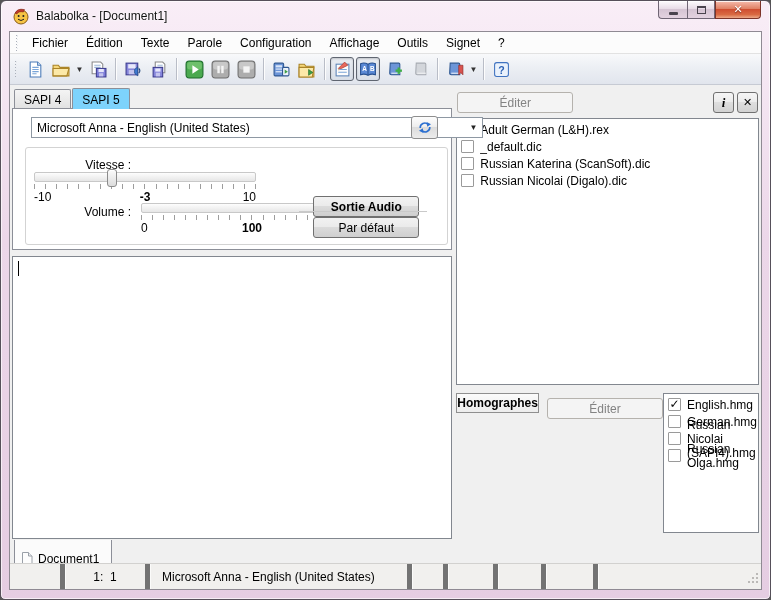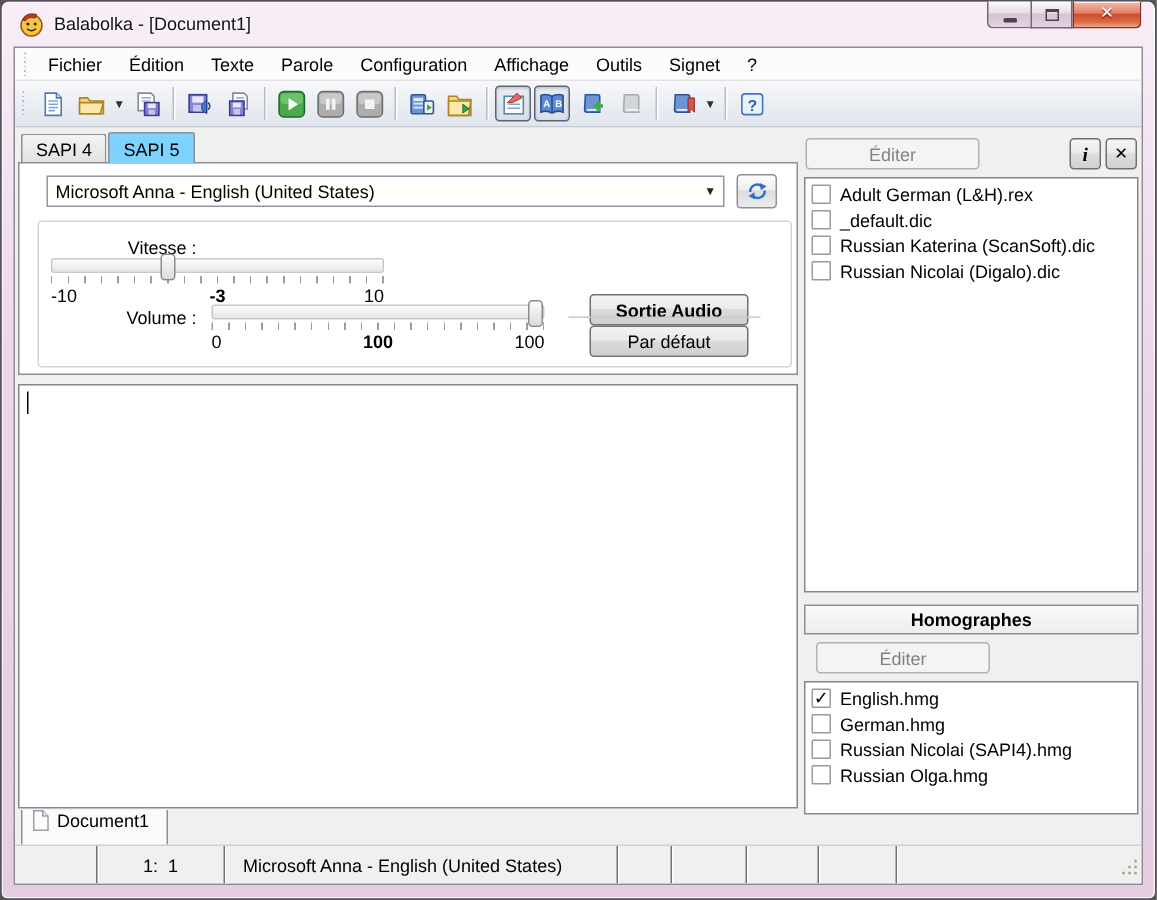--- a/index.html
+++ b/index.html
@@ -94,47 +94,47 @@
   .vb.audio{ top:48px;font-weight:bold; }
   .vb.default{ top:69px; }
   .vb-sep{ position:absolute; left:-14px; right:-8px; top:63px; height:1px; background:#c9c9c9; }
 
   .splitter{ height:6px; }
   .textarea{ flex:1; background:#fff; border:1px solid #82878f; position:relative; cursor:text; }
   .caret{ position:absolute; left:5px; top:4px; width:1px; height:15px; background:#000; animation:blink 1.06s steps(1) infinite; }
   @keyframes blink{ 50%{ opacity:0; } }
 
   .doctabs{ height:24px; display:flex; align-items:flex-start; padding:1px 0 0 2px; }
-  .doctab{ display:flex; gap:5px; height:38px; padding:0 12px 0 6px; background:#fbfbfb;
+  .doctab{ display:flex; align-items:center; gap:5px; height:38px; padding:0 12px 0 6px; background:#fbfbfb;
     border:1px solid #8c8f98; border-top:none; border-radius:0 0 2px 2px; cursor:default; }
 
   
   .dict-panel{ flex:1; display:flex; flex-direction:column; margin-bottom:8px; min-height:0; }
   .dict-header{ display:flex; align-items:center; padding:2px 1px 5px 1px; }
   .btn-editer{ width:116px; height:21px; }
   .sq-btn{ width:21px; height:21px; border:1px solid #707070; border-radius:3px; display:flex; align-items:center; justify-content:center;
     background:linear-gradient(#f5f5f5,#ececec 45%,#dedede 50%,#d2d2d2); }
   .sq-btn.info{ margin-left:auto; font-family:"Liberation Serif", serif; font-style:italic; font-weight:bold; font-size:13px; }
   .sq-btn.close-list{ margin-left:3px; font-size:11px; font-weight:bold; }
 
   .listbox{ flex:1; background:#fff; border:1px solid #82878f; padding:2px 1px; overflow:hidden; }
   .list-item{ display:flex; align-items:center; gap:6px; height:17px; padding-left:3px; cursor:default; }
   .checkbox{ width:13px; height:13px; background:#fff; border:1px solid #9a9a9a; border-radius:1px; flex:0 0 auto;
     display:flex; align-items:center; justify-content:center; }
   .checkbox .check{ font-size:12px; font-weight:bold; line-height:1; margin-top:-1px; }
 
-  .hmg-panel{ height:140px; display:flex; flex-direction:column; margin-bottom:20px; }
+  .hmg-panel{ height:140px; display:flex; flex-direction:row; margin-bottom:30px; }
   .hmg-title{ height:20px; border:1px solid #8f8f8f; background:linear-gradient(#fbfbfb,#ededed);
     display:flex; align-items:center; justify-content:center; font-weight:bold; }
   .hmg-toolbar{ padding:5px 0 5px 8px; }
   .hmg-panel .listbox{ min-height:0; }
 
   
   .statusbar{ height:26px; background:#f1f0ee; border-top:1px solid #d2d1cf; display:flex; align-items:stretch; font-size:12px; position:relative; }
-  .seg{ border-right:1px solid #737373; box-shadow:1px 0 0 #fbfbfa; display:flex; align-items:center; }
+  .seg{ border-right:5px solid #737373; box-shadow:1px 0 0 #fbfbfa; display:flex; align-items:center; }
   .seg.s1{ width:55px; }
   .seg.s2{ width:85px; justify-content:center; white-space:pre; }
   .seg.s3{ width:262px; padding-left:12px; }
   .seg.s4{ width:36px; } .seg.s5{ width:50px; } .seg.s6{ width:48px; } .seg.s7{ width:52px; }
   .seg.rest{ flex:1; border-right:none; box-shadow:none; }
   .resize-grip{ position:absolute; right:2px; bottom:2px; }
 </style>
 </head>
 <body>
 

